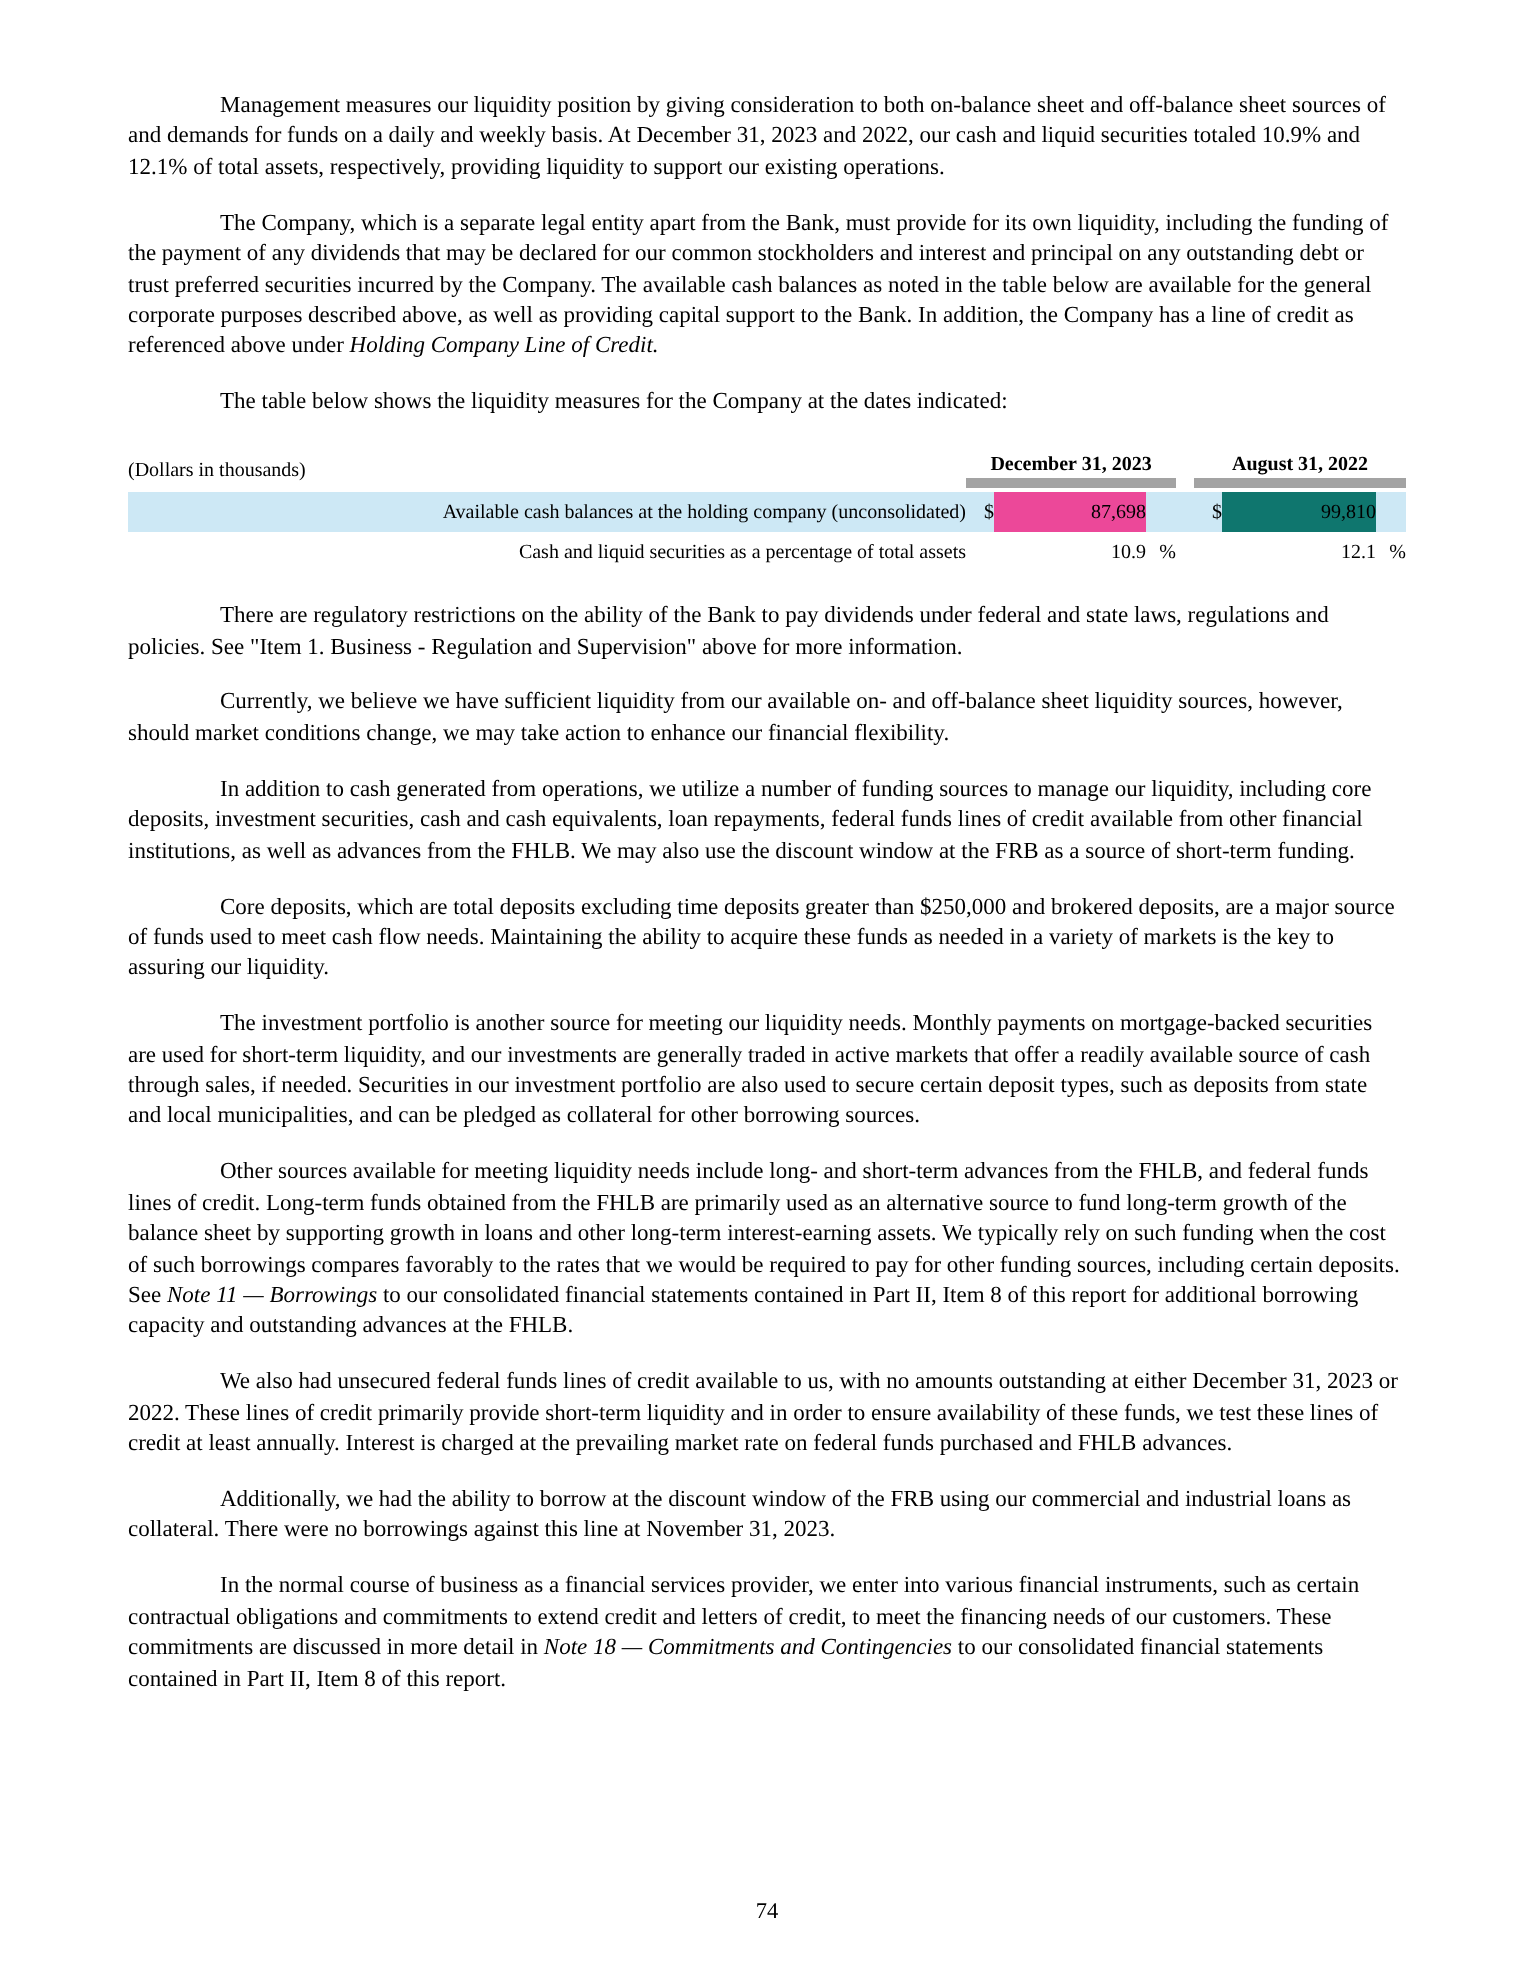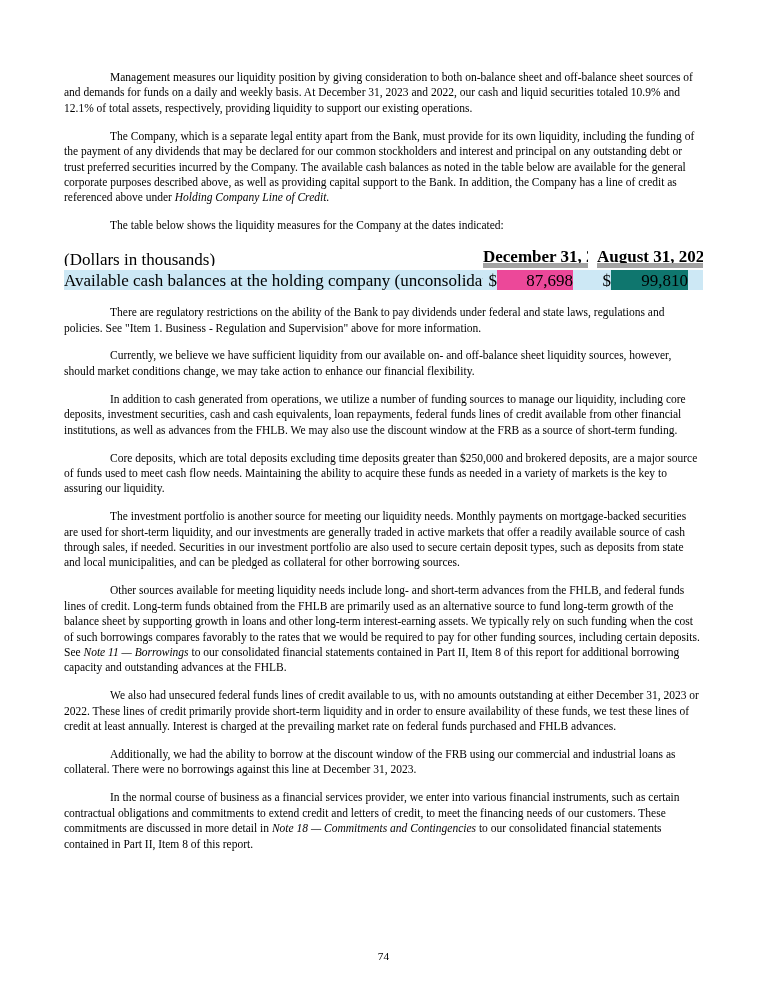--- a/index.html
+++ b/index.html
@@ -6,21 +6,21 @@
     margin: 0;
     padding: 0;
     background: #ffffff;
   }
   .page {
     position: relative;
     width: 768px;
     height: 993px;
     box-sizing: border-box;
     background: #ffffff;
-    padding: 70px 65px 0 64px;
+    padding: 46px 65px 0 64px;
     display: flex;
     flex-direction: column;
     font-family: "Liberation Serif", "DejaVu Serif", serif;
     font-size: 11.5px;
     line-height: 15.4px;
     color: #000000;
   }
   p.para {
     margin: 0 0 12.5px 0;
     text-indent: 46px;
@@ -28,21 +28,21 @@
   }
   .italic { font-style: italic; }
 
   table.fin {
     border-collapse: collapse;
     table-layout: fixed;
     width: 639px;
     margin: 4px 0 2px 0;
   }
   table.fin td, table.fin th {
-    font-size: 17px;
+    font-size: 10px;
     line-height: 13px;
     vertical-align: bottom;
     padding: 0;
     overflow: hidden;
     white-space: nowrap;
   }
   th.colhead {
     font-weight: bold;
     text-align: center;
     border-bottom: 5px solid #a3a3a3;
@@ -103,34 +103,44 @@
       <tr class="datarow">
         <td class="lbl" style="background: rgb(205, 232, 245);">Available cash balances at the holding company (unconsolidated)</td>
         <td class="cur" style="background: rgb(205, 232, 245);">$</td>
         <td class="val" style="background: #ec4899;">87,698</td>
         <td class="sfx" style="background: rgb(205, 232, 245);"></td>
         <td style="background: rgb(205, 232, 245);"></td>
         <td class="cur" style="background: rgb(205, 232, 245);">$</td>
         <td class="val" style="background: #0f766e;">99,810</td>
         <td class="sfx" style="background: rgb(205, 232, 245);"></td>
       </tr>
+      <tr class="datarow">
+        <td class="lbl">Cash and liquid securities as a percentage of total assets</td>
+        <td class="cur"></td>
+        <td class="val">10.9</td>
+        <td class="sfx">%</td>
+        <td></td>
+        <td class="cur"></td>
+        <td class="val">12.1</td>
+        <td class="sfx">%</td>
+      </tr>
     </tbody>
   </table>
 
   <div style="height:13px"></div>
 
   <div>
       <p class="para"><span>There are regulatory restrictions on the ability of the Bank to pay dividends under federal and state laws, regulations and policies. See "Item 1. Business - Regulation and Supervision" above for more information.</span></p>
       <p class="para"><span>Currently, we believe we have sufficient liquidity from our available on- and off-balance sheet liquidity sources, however, should market conditions change, we may take action to enhance our financial flexibility.</span></p>
       <p class="para"><span>In addition to cash generated from operations, we utilize a number of funding sources to manage our liquidity, including core deposits, investment securities, cash and cash equivalents, loan repayments, federal funds lines of credit available from other financial institutions, as well as advances from the FHLB. We may also use the discount window at the FRB as a source of short-term funding.</span></p>
       <p class="para"><span>Core deposits, which are total deposits excluding time deposits greater than $250,000 and brokered deposits, are a major source of funds used to meet cash flow needs. Maintaining the ability to acquire these funds as needed in a variety of markets is the key to assuring our liquidity.</span></p>
       <p class="para"><span>The investment portfolio is another source for meeting our liquidity needs. Monthly payments on mortgage-backed securities are used for short-term liquidity, and our investments are generally traded in active markets that offer a readily available source of cash through sales, if needed. Securities in our investment portfolio are also used to secure certain deposit types, such as deposits from state and local municipalities, and can be pledged as collateral for other borrowing sources.</span></p>
       <p class="para"><span>Other sources available for meeting liquidity needs include long- and short-term advances from the FHLB, and federal funds lines of credit. Long-term funds obtained from the FHLB are primarily used as an alternative source to fund long-term growth of the balance sheet by supporting growth in loans and other long-term interest-earning assets. We typically rely on such funding when the cost of such borrowings compares favorably to the rates that we would be required to pay for other funding sources, including certain deposits. See </span><span class="italic">Note 11 — Borrowings</span><span> to our consolidated financial statements contained in Part II, Item 8 of this report for additional borrowing capacity and outstanding advances at the FHLB.</span></p>
       <p class="para"><span>We also had unsecured federal funds lines of credit available to us, with no amounts outstanding at either December 31, 2023 or 2022. These lines of credit primarily provide short-term liquidity and in order to ensure availability of these funds, we test these lines of credit at least annually. Interest is charged at the prevailing market rate on federal funds purchased and FHLB advances.</span></p>
-      <p class="para"><span>Additionally, we had the ability to borrow at the discount window of the FRB using our commercial and industrial loans as collateral. There were no borrowings against this line at December 31, 2023.</span></p>
+      <p class="para"><span>Additionally, we had the ability to borrow at the discount window of the FRB using our commercial and industrial loans as collateral. There were no borrowings against this line at November 31, 2023.</span></p>
       <p class="para"><span>In the normal course of business as a financial services provider, we enter into various financial instruments, such as certain contractual obligations and commitments to extend credit and letters of credit, to meet the financing needs of our customers. These commitments are discussed in more detail in </span><span class="italic">Note 18 — Commitments and Contingencies</span><span> to our consolidated financial statements contained in Part II, Item 8 of this report.</span></p>
     </div>
 
   <div class="footer">
     <span>74</span>
   </div>
 
 </div>
 
 </body></html>

